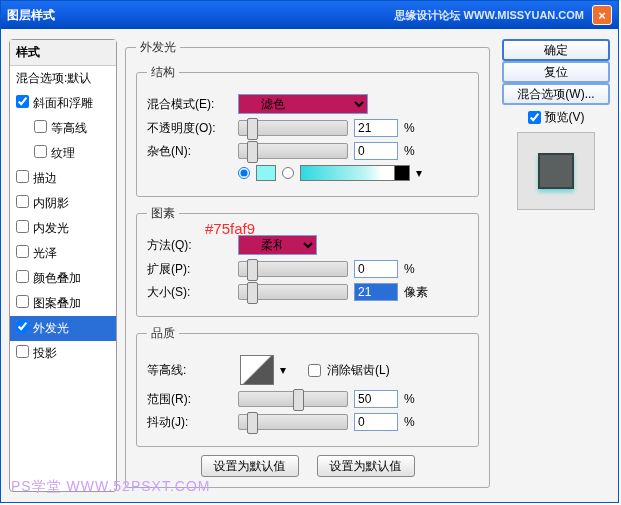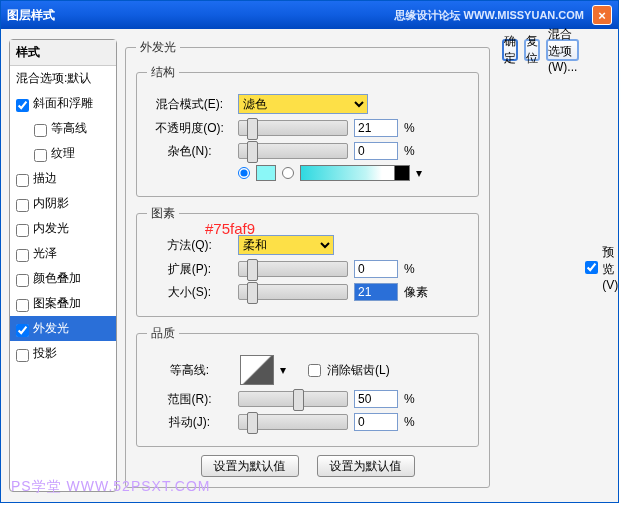--- a/index.html
+++ b/index.html
@@ -5,47 +5,47 @@
 *{box-sizing:border-box;margin:0;padding:0;font-family:"Microsoft YaHei",SimSun,Arial,sans-serif;font-size:12px}
 body{background:#fff;width:621px;height:505px;overflow:hidden}
 .win{width:619px;height:503px;border:1px solid #0058c8;background:#ece9d8;position:relative}
 .titlebar{height:28px;background:linear-gradient(180deg,#1c6cf0 0%,#0f5de0 50%,#0048c0 100%);display:flex;align-items:center;padding:0 6px;color:#fff;font-weight:bold}
 .titlebar .spacer{flex:1}
 .titlebar .credit{font-size:11px;color:#dbe8ff;margin-right:8px}
 .close{width:20px;height:20px;background:#f07030;border:1px solid #fff;border-radius:3px;display:flex;align-items:center;justify-content:center;color:#fff;font-weight:bold;font-size:13px}
 .body{position:absolute;top:28px;left:0;right:0;bottom:0;background:#f4f4f4;display:flex;padding:10px 8px}
 .left{width:108px;border:1px solid #9a9a9a;background:#fff;border-radius:4px}
 .lh{background:#f0f0f0;border-bottom:1px solid #ccc;padding:4px 6px;font-weight:bold}
-.li{padding:4px 6px;display:flex;align-items:flex-end;gap:4px;white-space:nowrap}
+.li{padding:4px 6px;display:flex;align-items:flex-start;gap:4px;white-space:nowrap}
 .li.sub{padding-left:24px}
 .li.sel{background:#2a6fd8;color:#fff}
 .li input[type=checkbox]{width:13px;height:13px}
 .mid{flex:1;padding:0 8px}
 fieldset{border:1px solid #aaa;border-radius:3px;margin-bottom:8px;padding:8px 10px 10px 10px}
 legend{padding:0 4px;color:#333}
 .row{display:flex;align-items:center;margin:5px 0;gap:6px}
-.lbl{width:85px;text-align:center}
+.lbl{width:85px;text-align:left}
 .slider{flex:0 0 110px;height:16px;background:linear-gradient(180deg,#e8e8e8,#d0d0d0);border:1px solid #999;border-radius:2px;position:relative}
 .slider::after{content:"";position:absolute;left:8px;top:-3px;width:9px;height:20px;background:#e0e0e0;border:1px solid #777;border-radius:2px}
 .slider.pos50::after{left:50%}
 .num{width:44px;height:18px;border:1px solid #7a9ccf;background:#fff;padding:1px 3px;text-align:left}
 .num.hl{background:#2a6fd8;color:#fff}
 .unit{width:28px}
-select{height:20px;border:1px solid #7a9ccf;background:#fde047;padding:0 0}
+select{height:20px;border:1px solid #7a9ccf;background:#be185d;padding:0 18px}
 .radio{width:12px;height:12px}
 .sw1{width:20px;height:16px;border:1px solid #777;background:#8bf7f7}
 .sw2{width:110px;height:16px;border:1px solid #777;background:linear-gradient(90deg,#2fd9e0 0%,#bff5f5 60%,#fff 75%);position:relative}
 .sw2::after{content:"";position:absolute;right:0;top:0;width:14px;height:14px;border-left:1px solid #777;background:#000}
 .grad{width:34px;height:30px;border:1px solid #777;background:linear-gradient(135deg,#fff 0%,#fff 48%,#555 52%,#555 100%);margin-left:2px}
 .btn{height:22px;border:1px solid #888;background:linear-gradient(#fff,#e0e0e0);border-radius:3px;padding:8px 12px;display:inline-flex;align-items:center;justify-content:center}
 .btnrow{display:flex;gap:18px;justify-content:center;margin-top:4px}
-.right{width:112px;display:flex;flex-direction:row;gap:6px;padding-left:4px}
+.right{width:112px;display:flex;flex-direction:column;padding-left:4px}
 .rbtn{height:22px;border:2px solid #7aa7e8;background:linear-gradient(#fefefe,#e8eef8);border-radius:3px;display:flex;align-items:center;justify-content:center}
 .rbtn.def{border-color:#3a78d8}
-.prevlbl{display:flex;align-items:center;gap:4px;justify-content:flex-start;margin-top:4px}
+.prevlbl{display:flex;align-items:center;gap:4px;justify-content:center;margin-top:4px}
 .prevbox{width:78px;height:78px;border:1px solid #bbb;background:#e4e4e4;margin:6px auto 0;display:flex;align-items:center;justify-content:center}
 .prevsq{width:36px;height:36px;background:#5a6060;border:2px solid #3a4040;box-shadow:0 3px 4px #6fd8d8}
 .hex{color:#ff2a2a;font-size:15px;position:absolute;left:204px;top:191px}
 .footer{position:absolute;left:10px;bottom:6px;font-size:14px;color:#c9a0ff;letter-spacing:1px}
 </style>
 </head>
 <body>
 
 <div class="win">
   <div class="titlebar">
@@ -137,21 +137,21 @@
             <input type="radio" class="radio" style="">
             <div class="sw2"></div>
             <span>▾</span>
           </div>
         </fieldset>
 
         <fieldset>
           <legend>图素</legend>
           <div class="row">
             <span class="lbl">方法(Q):</span>
-            <select style="width:96px"><option>柔和</option></select>
+            <select style="width:79px"><option>柔和</option></select>
           </div>
           <div class="row">
             <span class="lbl">扩展(P):</span>
             <div class="slider"></div>
             <input class="num" value="0" style="">
             <span class="unit">%</span>
           </div>
           <div class="row">
             <span class="lbl">大小(S):</span>
             <div class="slider"></div>

